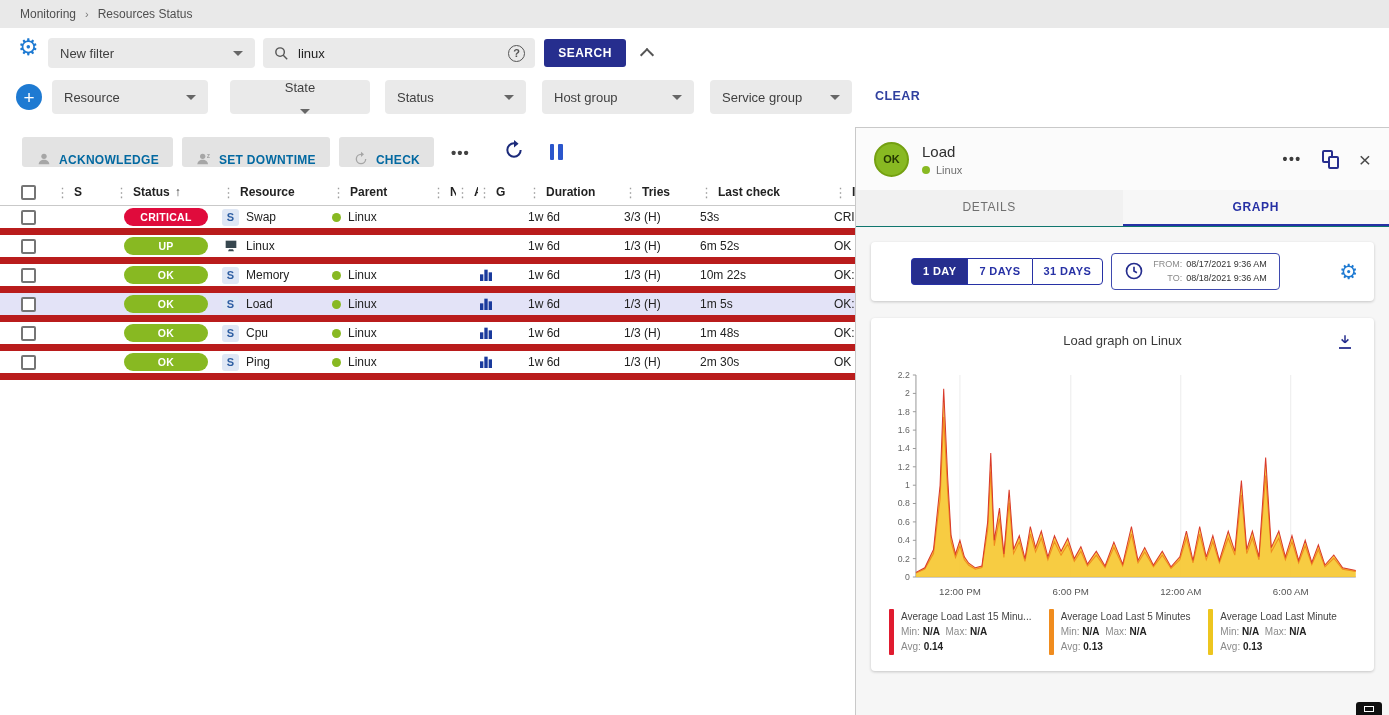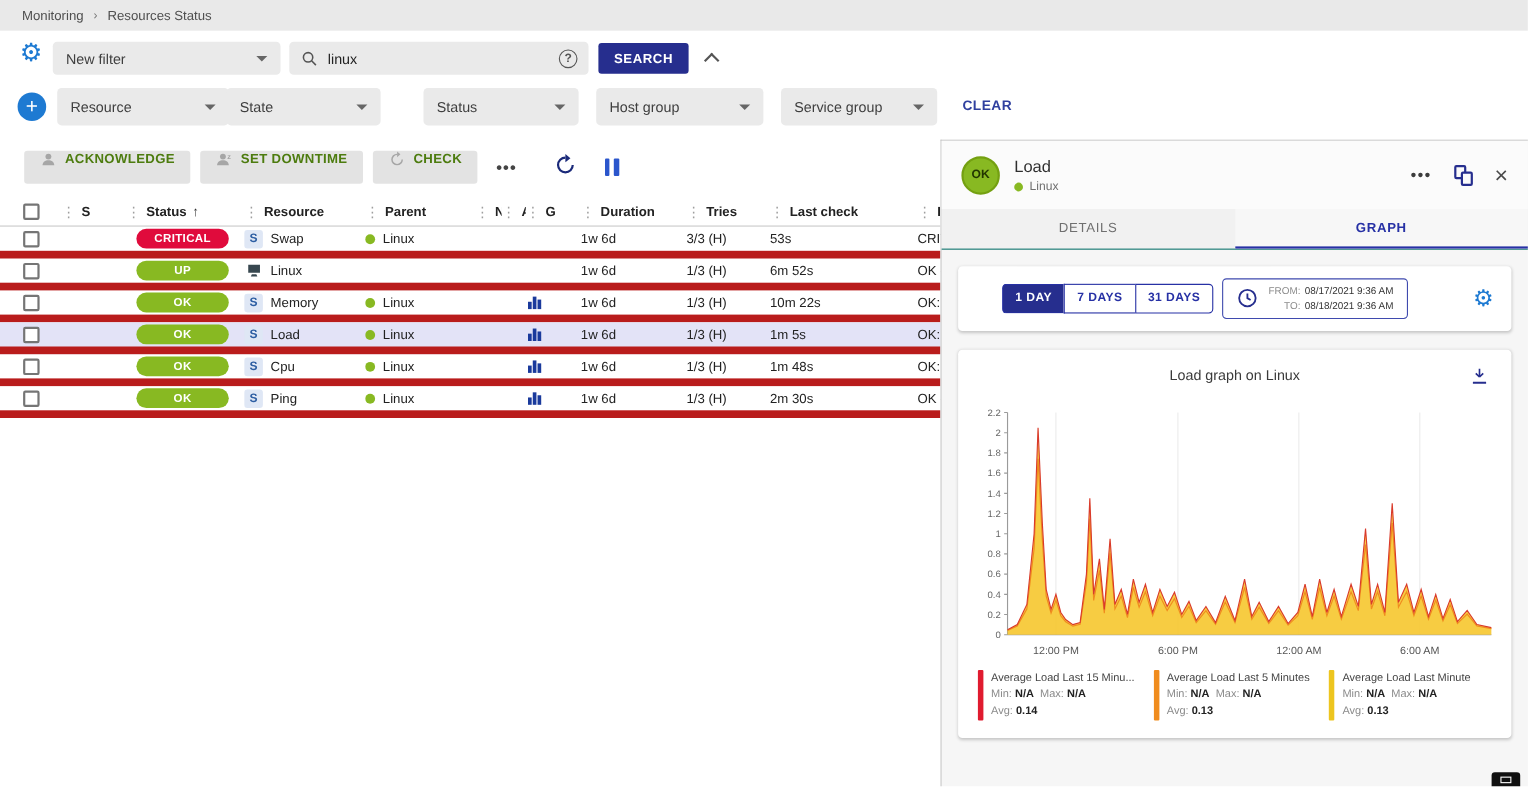--- a/index.html
+++ b/index.html
@@ -16,30 +16,30 @@
   .sel{position:absolute;height:30px;background:#eaeaea;border-radius:4px;display:flex;align-items:center;justify-content:space-between;padding:0 12px;font-size:13px;color:#3f3f3f;cursor:pointer;}
   .sel .caret{width:0;height:0;border-left:5px solid transparent;border-right:5px solid transparent;border-top:5px solid #666;margin-left:10px;}
   .sel-newfilter{left:48px;top:10px;width:207px;}
   .searchbox{position:absolute;left:263px;top:10px;width:272px;height:30px;background:#eaeaea;border-radius:4px;display:flex;align-items:center;padding:0 10px;}
   .searchbox input{border:none;background:transparent;outline:none;font-size:13px;color:#222;flex:1;margin-left:8px;font-family:"Liberation Sans",sans-serif;}
   .qmark{width:17px;height:17px;border:1.5px solid #555;border-radius:50%;color:#555;font-size:11px;font-weight:bold;display:flex;align-items:center;justify-content:center;cursor:pointer;}
   .btn-search{position:absolute;left:544px;top:11px;width:82px;height:28px;background:#262e8e;color:#fff;border:none;border-radius:3px;font-size:12px;font-weight:bold;letter-spacing:.5px;cursor:pointer;font-family:"Liberation Sans",sans-serif;}
   .chev-up{position:absolute;left:642px;top:22px;width:10px;height:10px;border-left:2px solid #555;border-top:2px solid #555;transform:rotate(45deg);cursor:pointer;}
   .plus-btn{position:absolute;left:16px;top:56px;width:26px;height:26px;border-radius:50%;background:#1e7ad2;color:#fff;font-size:19px;display:flex;align-items:center;justify-content:center;cursor:pointer;line-height:1;}
   .crit0{left:52px;top:52px;width:156px;height:34px;}
-  .crit1{left:206px;top:52px;width:140px;height:34px;}
+  .crit1{left:230px;top:52px;width:140px;height:34px;flex-direction:column;}
   .crit2{left:385px;top:52px;width:141px;height:34px;}
   .crit3{left:542px;top:52px;width:152px;height:34px;}
   .crit4{left:710px;top:52px;width:142px;height:34px;}
   .clear-btn{position:absolute;left:875px;top:61px;font-size:12.5px;font-weight:bold;letter-spacing:.4px;color:#30409f;cursor:pointer;background:none;border:none;font-family:"Liberation Sans",sans-serif;}
 
   
   .left-main{position:absolute;left:0;top:127px;width:855px;bottom:0;background:#fff;}
   .toolbar{position:absolute;left:22px;top:10px;display:flex;align-items:center;}
-  .abtn{height:30px;background:#e3e3e3;border:none;border-radius:3px;color:#4d7c0f;font-size:12px;font-weight:bold;letter-spacing:.3px;display:flex;align-items:flex-start;gap:7px;padding:0 14px;margin-right:9px;font-family:"Liberation Sans",sans-serif;}
+  .abtn{height:30px;background:#e3e3e3;border:none;border-radius:3px;color:#0369a1;font-size:12px;font-weight:bold;letter-spacing:.3px;display:flex;align-items:flex-end;gap:7px;padding:0 14px;margin-right:9px;font-family:"Liberation Sans",sans-serif;}
   .more-dots{font-size:15px;font-weight:bold;color:#444;letter-spacing:1px;margin:0 10px 0 8px;cursor:pointer;}
   .refresh{margin-left:24px;cursor:pointer;}
   .pause{margin-left:26px;display:flex;gap:4px;cursor:pointer;}
   .pause i{display:block;width:4.5px;height:16px;background:#2b56cc;border-radius:1px;}
 
   .tablewrap{position:absolute;left:0;top:52px;right:0;}
   .thead,.trow{display:flex;align-items:center;font-size:12px;color:#222;}
   .thead{height:27px;border-bottom:1px solid #c9c9c9;font-weight:bold;}
   .trow{height:29px;border-bottom:7px solid #b91c1c;cursor:pointer;}
   .trow.selected{background:#e3e3f7;}

